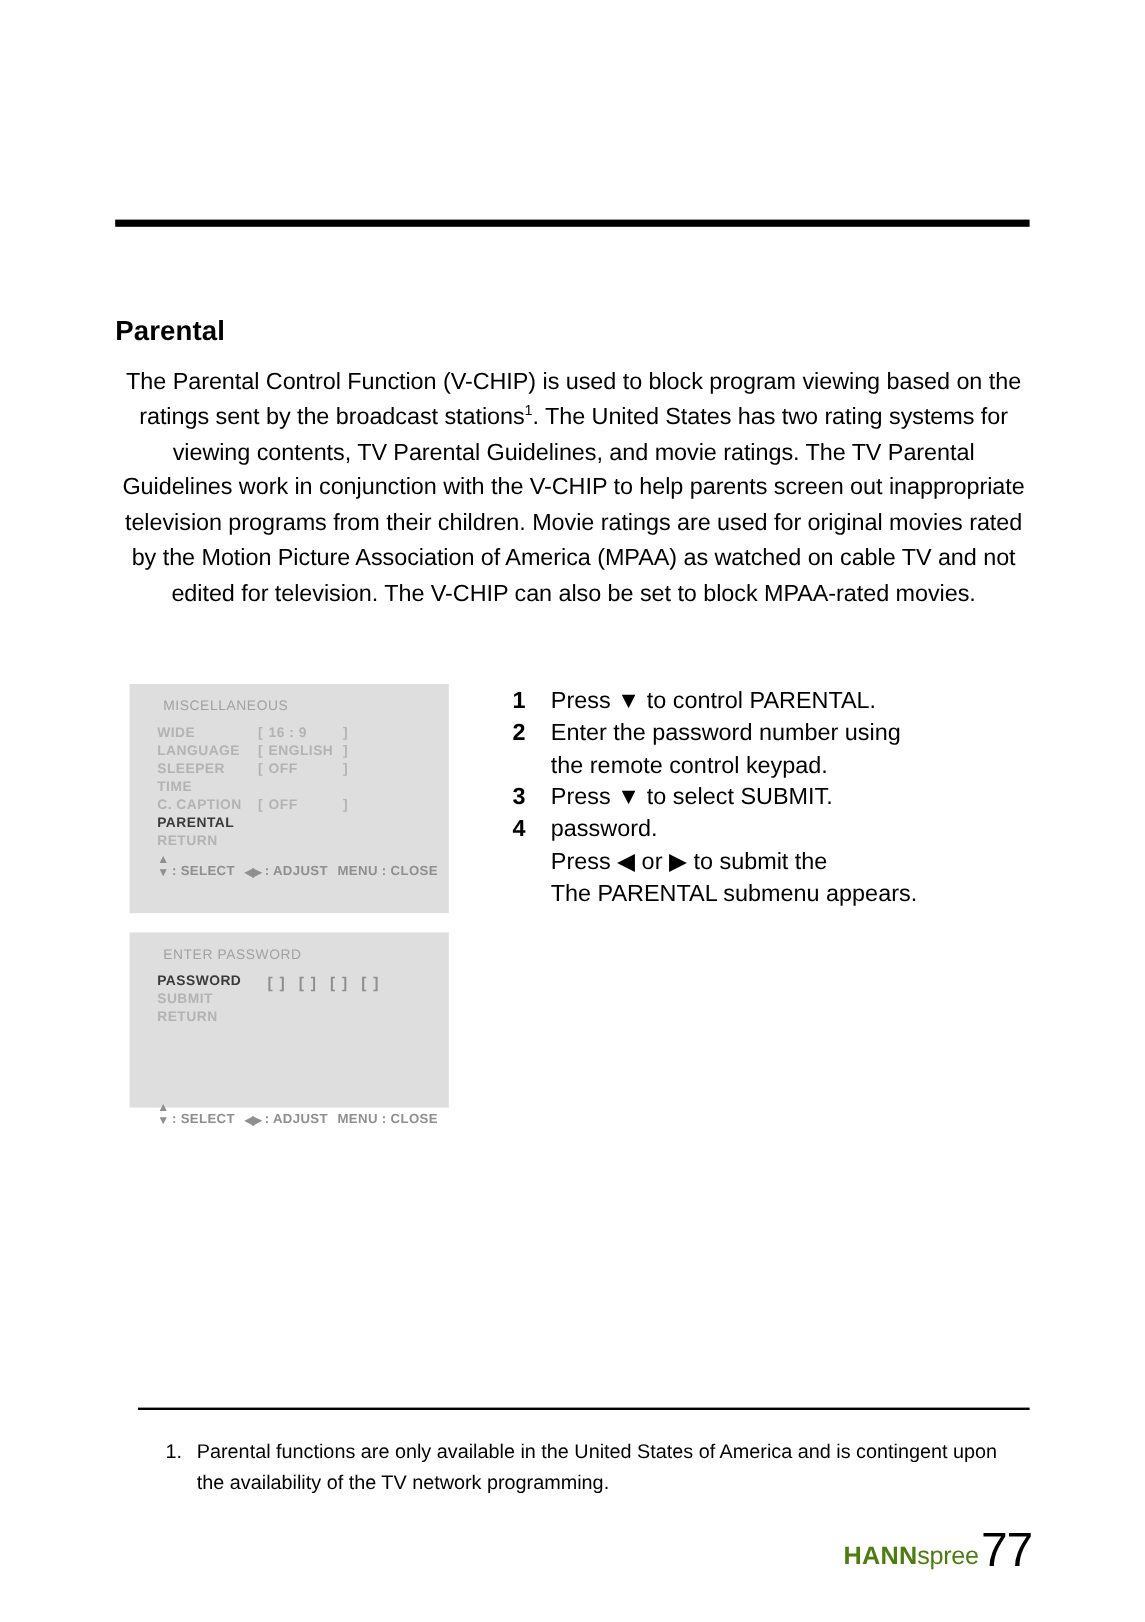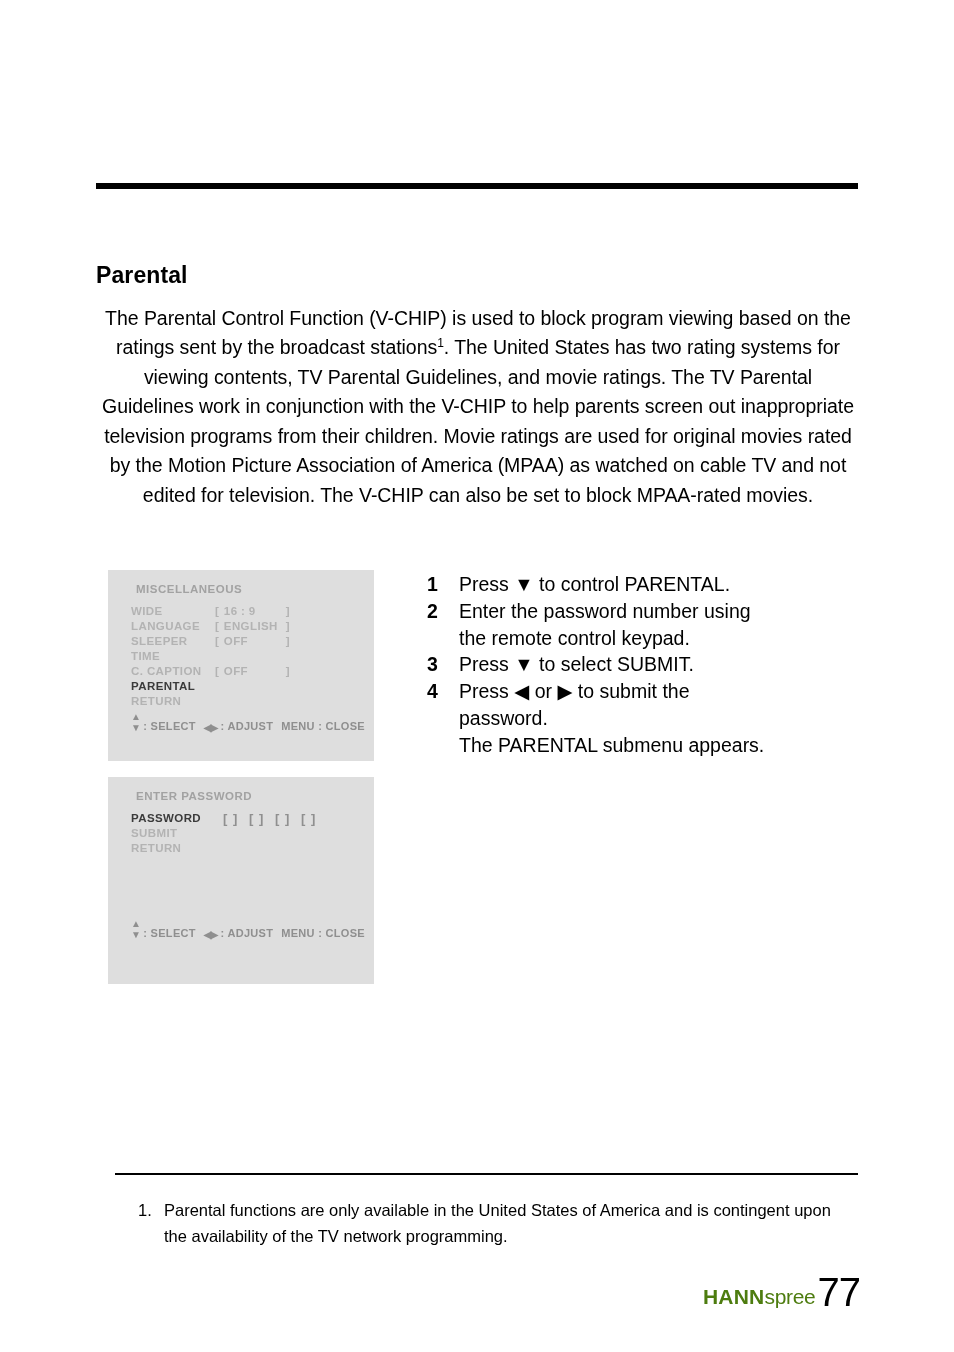--- a/index.html
+++ b/index.html
@@ -63,28 +63,28 @@
   .osd {
     position: absolute;
     left: 108px;
     width: 266px;
     background: #dedede;
     font-size: 11.5px;
     font-weight: bold;
     letter-spacing: 0.4px;
   }
   #osd-miscellaneous { top: 570px; height: 191px; }
-  #osd-password      { top: 777px; height: 207px; }
+  #osd-password      { top: 777px; height: 146px; }
 
   .osd-title {
     position: absolute;
     left: 28px;
     top: 13px;
     color: #a2a2a2;
-    font-weight: bold;
+    font-weight: normal;
     font-size: 11.5px;
     letter-spacing: 0.5px;
   }
 
   .osd-rows {
     position: absolute;
     left: 23px;
     top: 34px;
     width: 236px;
   }
@@ -315,22 +315,22 @@
       <span class="step-text">the remote control keypad.</span>
     </div>
 
     <div class="step">
       <span class="step-num">3</span>
       <span class="step-text">Press ▼ to select SUBMIT.</span>
     </div>
 
     <div class="step">
       <span class="step-num">4</span>
+      <span class="step-text">password.</span>
       <span class="step-text">Press ◀ or ▶ to submit the</span>
-      <span class="step-text">password.</span>
       <span class="step-text">The PARENTAL submenu appears.</span>
     </div>
 
   </div>
 
   <div class="foot-rule"></div>
   <div class="footnote">
     <span class="fn-num">1.</span>
     <span class="fn-text">Parental functions are only available in the United States of America and is contingent upon the availability of the TV network programming.</span>
   </div>

